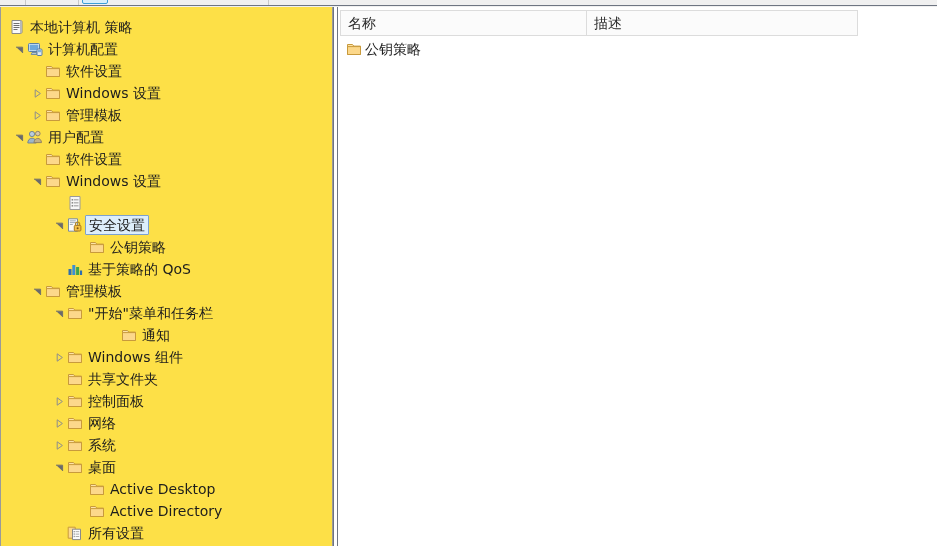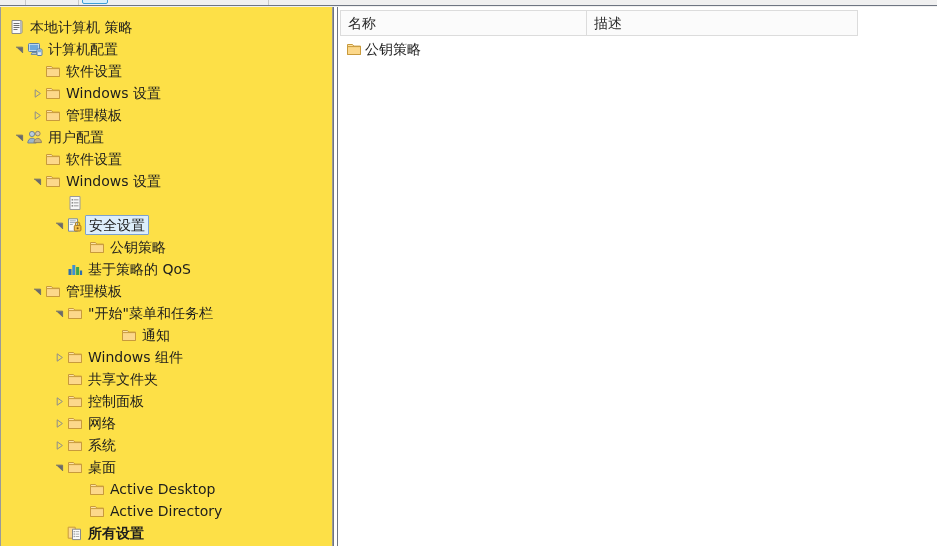--- a/index.html
+++ b/index.html
@@ -452,21 +452,21 @@
               <path d="M5.5 4.2h8v10.4h-8z" fill="#fbfbfb" stroke="#8a8a8a" stroke-width="1"></path>
               <g fill="#9a9a9a">
                 <rect x="6.6" y="6" width="1.3" height="1.3"></rect>
                 <rect x="8.6" y="6.3" width="3.6" height=".8"></rect>
                 <rect x="6.6" y="8.4" width="1.3" height="1.3"></rect>
                 <rect x="8.6" y="8.7" width="3.6" height=".8"></rect>
                 <rect x="6.6" y="10.8" width="1.3" height="1.3"></rect>
                 <rect x="8.6" y="11.1" width="3.6" height=".8"></rect>
               </g>
             </svg></span>
-          <span class="lbl" style="left: 84px; font-weight: bold;">所有设置</span>
+          <span class="lbl" style="left: 84px;">所有设置</span>
         </div>
       </div>
   </div>
 
   <div class="splitter"></div>
 
   <div class="list-pane">
     <div class="list-header" id="list-header">
         <div class="col col-name first">名称</div>
         <div class="col col-desc">描述</div>

